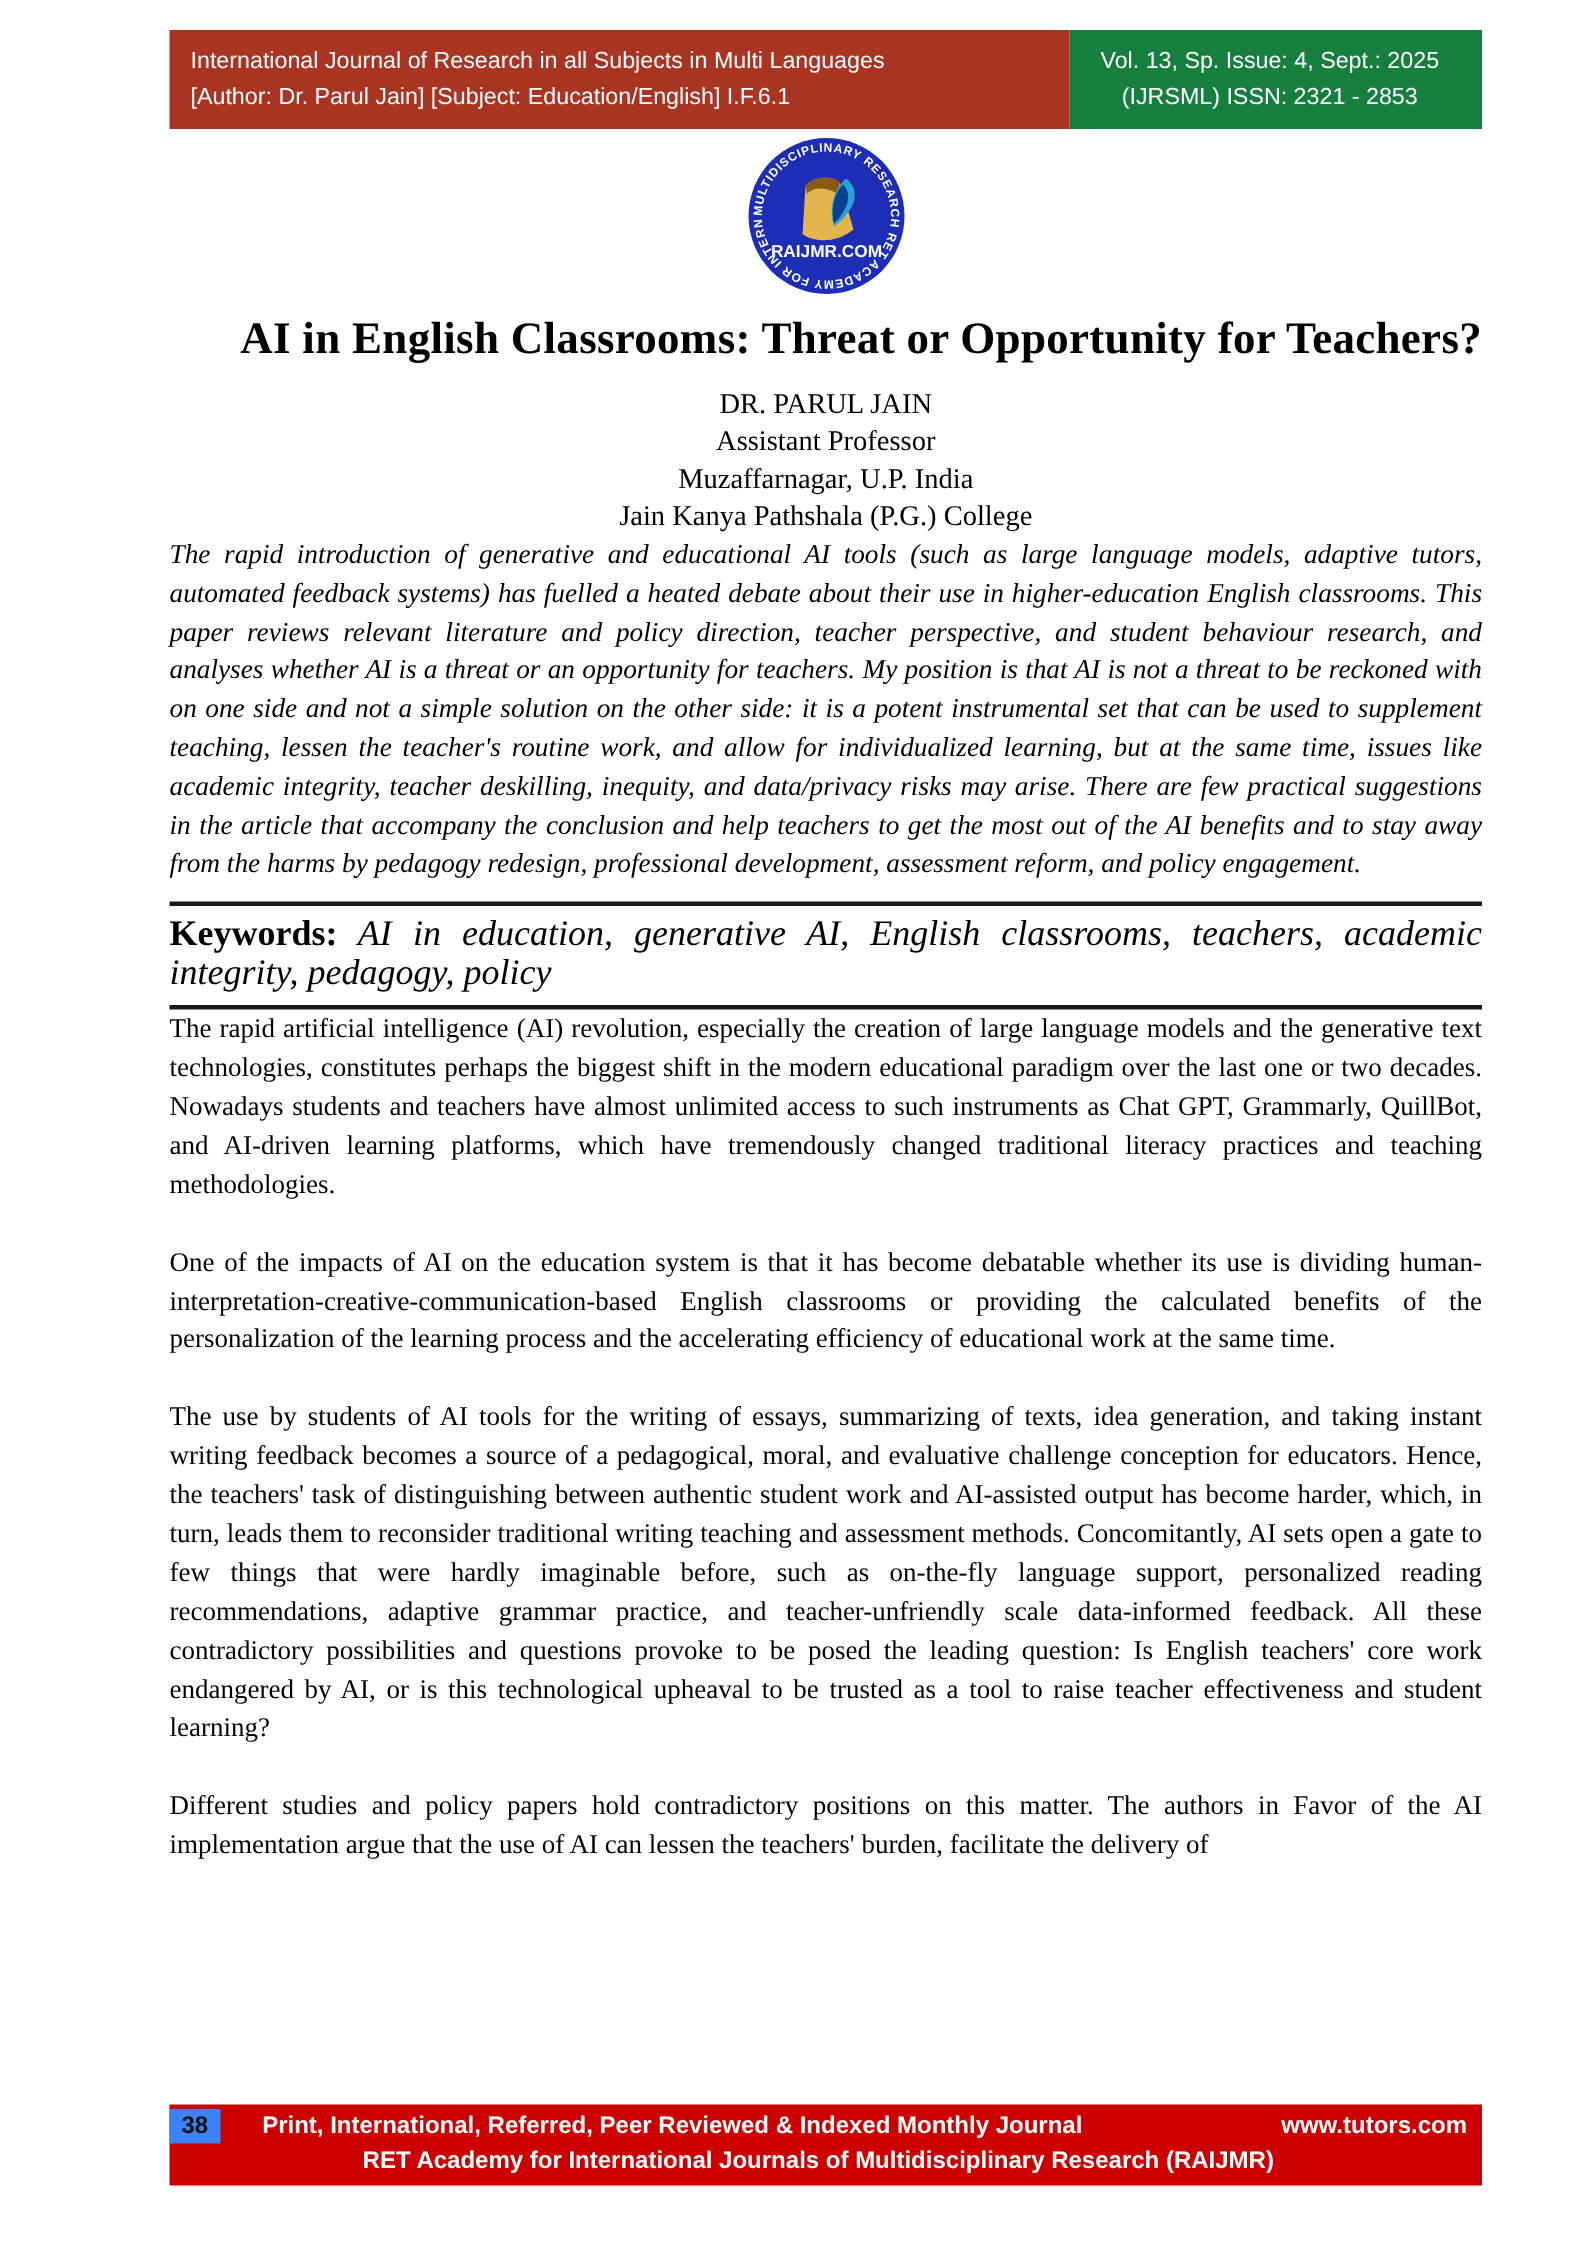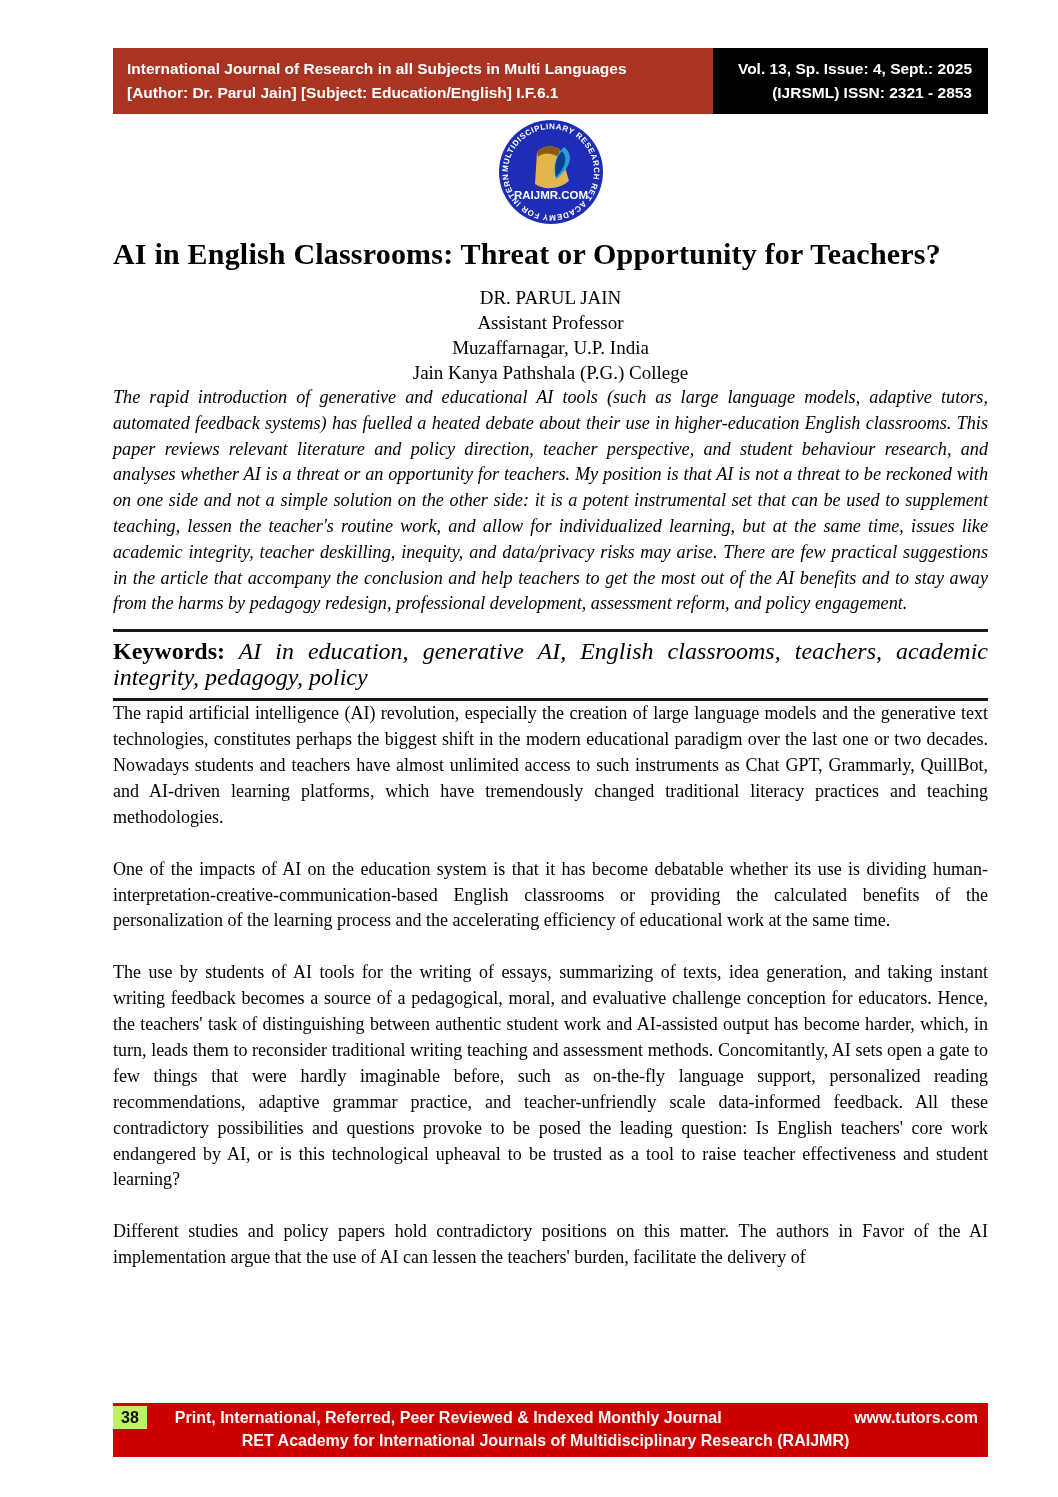--- a/index.html
+++ b/index.html
@@ -13,54 +13,54 @@
   }
   .content {
     position: absolute;
     left: 113px;
     top: 0;
     width: 875px;
   }
 
   
   .header {
-    margin-top: 48px;
+    margin-top: 20px;
     display: flex;
     width: 100%;
     font-family: "Liberation Sans", sans-serif;
-    font-weight: bold;
+    font-weight: normal;
     color: #fff;
   }
   .header-left {
     flex: 0 0 600px;
     background: #A93422;
     padding: 9px 14px 9px 14px;
     font-size: 15.5px;
     line-height: 24px;
   }
   .header-right {
     flex: 1;
-    background: #000000;
-    text-align: right;
+    background: #15803d;
+    text-align: center;
     padding: 9px 16px 9px 8px;
     font-size: 15.5px;
     line-height: 24px;
   }
 
   
   .logo-wrap {
     margin: 5px auto 0 auto;
     width: 106px;
     height: 106px;
   }
 
   
   .paper-title {
     margin-top: 12px;
-    text-align: left;
+    text-align: right;
     font-size: 30px;
     font-weight: bold;
     letter-spacing: 0.2px;
   }
   .author-block {
     margin-top: 14px;
     text-align: center;
     font-size: 19px;
     line-height: 25px;
   }
@@ -119,21 +119,21 @@
     font-weight: bold;
     font-size: 16px;
     padding: 3px 10px 5px 0;
   }
   .footer-line1 {
     display: flex;
     align-items: center;
     line-height: 23px;
   }
   .footer-badge {
-    background: #bef264;
+    background: #3b82f6;
     color: #111;
     padding: 0 8px;
     margin-right: 8px;
   }
   .footer-journal { flex: 1; margin-left: 20px; }
   .footer-site { text-align: right; }
   .footer-line2 {
     text-align: center;
     line-height: 23px;
   }

